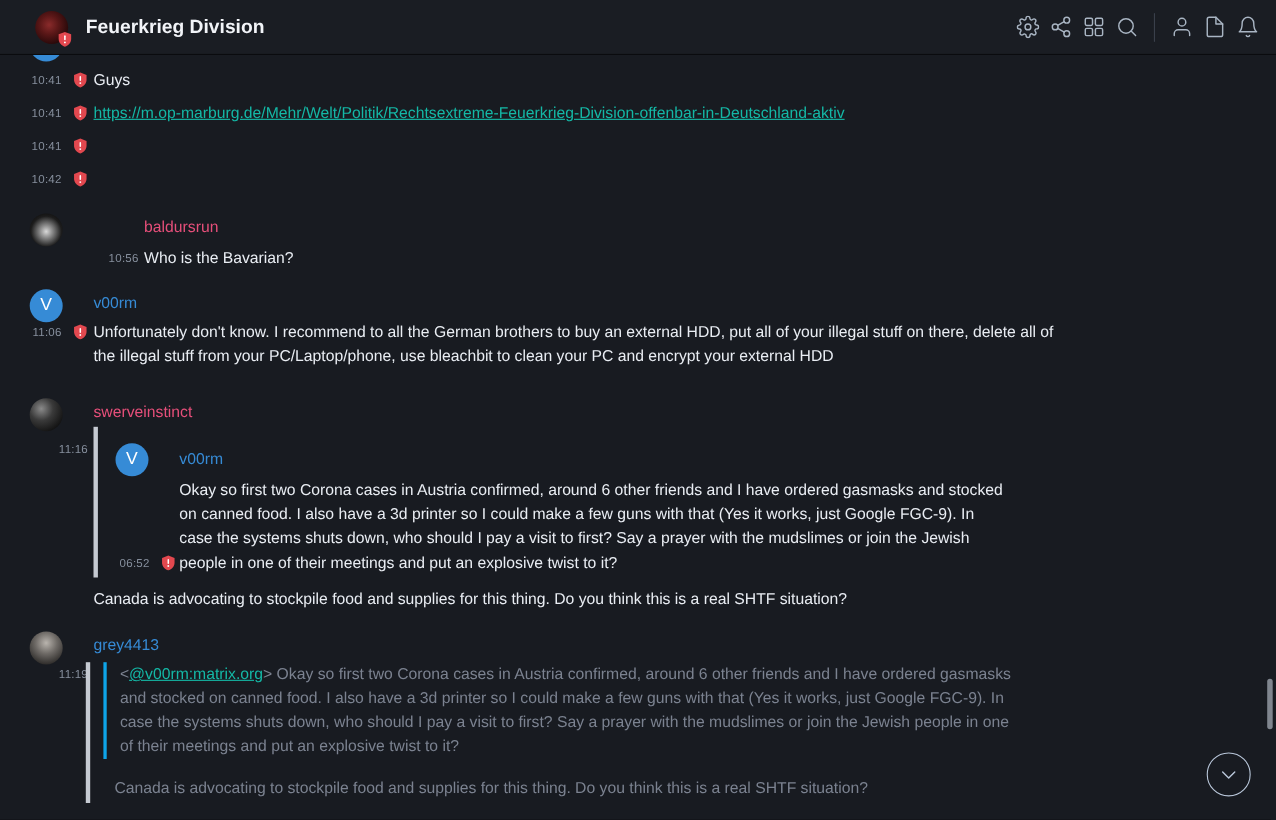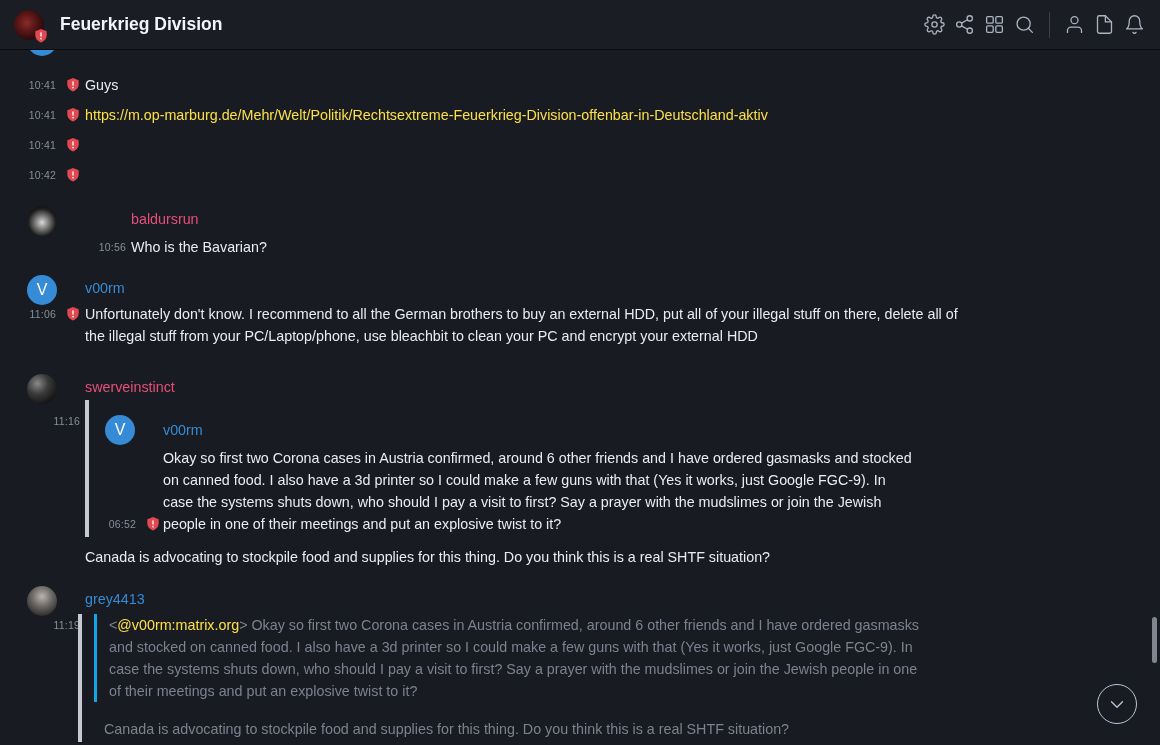--- a/index.html
+++ b/index.html
@@ -7,21 +7,21 @@
   .app {
     position:relative; width:1160px; height:745px; overflow:hidden;
     background:#181b21; font-family:"Liberation Sans","DejaVu Sans",sans-serif;
     color:#e9edf3;
   }
 
   
   .header {
     position:absolute; top:0; left:0; right:0; height:50px;
     background:#1a1d23; border-bottom:1px solid #0a0b0e;
-    display:flex; align-items:center; padding:0 15px 0 14px;
+    display:flex; align-items:center; padding:0 15px 0 32px;
   }
   .room-avatar {
     position:relative; width:30px; height:30px; border-radius:50%;
     background:radial-gradient(circle at 42% 42%, #8a2b2b 0%, #5a1717 35%, #2c0a0b 70%, #160404 100%);
     flex:0 0 auto; cursor:pointer;
   }
   .room-avatar .badge { position:absolute; right:-4px; bottom:-4px; width:14px; height:16px; }
   .room-name { margin:0 0 0 16px; font-size:17.5px; font-weight:bold; color:#f2f4f8; cursor:pointer; }
   .header-icons { margin-left:auto; display:flex; align-items:center; gap:9px; }
   .hicon { width:21px; height:21px; stroke:#a9b5c3; fill:none; stroke-width:1.5;
@@ -46,21 +46,21 @@
   .row.ml { align-items:flex-start; }
   .row.ml .gutter { height:22px; }
   .gutter { flex:0 0 85px; display:flex; justify-content:flex-end; align-items:center;
             gap:10px; padding-right:5px; }
   .ts { font-size:10.5px; color:#868f9d; letter-spacing:.2px; white-space:nowrap; }
   .shield { width:14px; height:16px; flex:0 0 auto; }
   .msg { line-height:22px; color:#e9edf3; }
   .name-row { height:26px; display:flex; align-items:center; }
   .username { font-size:14.3px; cursor:pointer; }
   .pink { color:#e64f7a; } .blue { color:#368bd6;text-align:center; }
-  a.mlink { color:#fde047; cursor:pointer; }
+  a.mlink { color:#14b8a6; text-decoration:underline; cursor:pointer; }
 
   
   .bq { border-left:4px solid #c5cad2; padding:15px 0 2px 0; }
   .q-head { position:relative; height:30px; padding-left:74px; display:flex; align-items:center; }
   .q-avatar { position:absolute; left:16px; top:0; width:30px; height:30px; border-radius:50%; }
   .q-row { display:flex; align-items:flex-end; margin-top:2px; }
   .q-gutter { flex:0 0 74px; height:22px; display:flex; justify-content:flex-end;
               align-items:center; gap:10px; padding-right:3px; }
   .q-text { line-height:22px; max-width:755px; color:#e9edf3; }
 
@@ -128,21 +128,21 @@
         <path d="M18 8A6 6 0 0 0 6 8c0 7-3 9-3 9h18s-3-2-3-9"></path>
           <path d="M13.73 21a2 2 0 0 1-3.46 0"></path>
       </svg>
     </div>
   </div>
 
   <div class="timeline">
 
     <div class="partial-avatar"></div>
 
-    <div class="group" style="margin-top:20px;">
+    <div class="group" style="margin-top:8px;">
       <div class="row single">
         <div class="gutter">
           <span class="ts">10:41</span>
           <svg class="shield" viewBox="0 0 16 18">
               <path d="M8 1l6.5 2.5v4.7c0 4-2.8 7-6.5 8.2C4.3 15.2 1.5 12.2 1.5 8.2V3.5L8 1z" fill="#e2484f"></path>
               <rect x="7.2" y="4.6" width="1.6" height="5.2" rx="0.8" fill="#fff"></rect>
               <circle cx="8" cy="11.9" r="1" fill="#fff"></circle>
             </svg>
         </div>
         <span class="msg">Guys</span>

